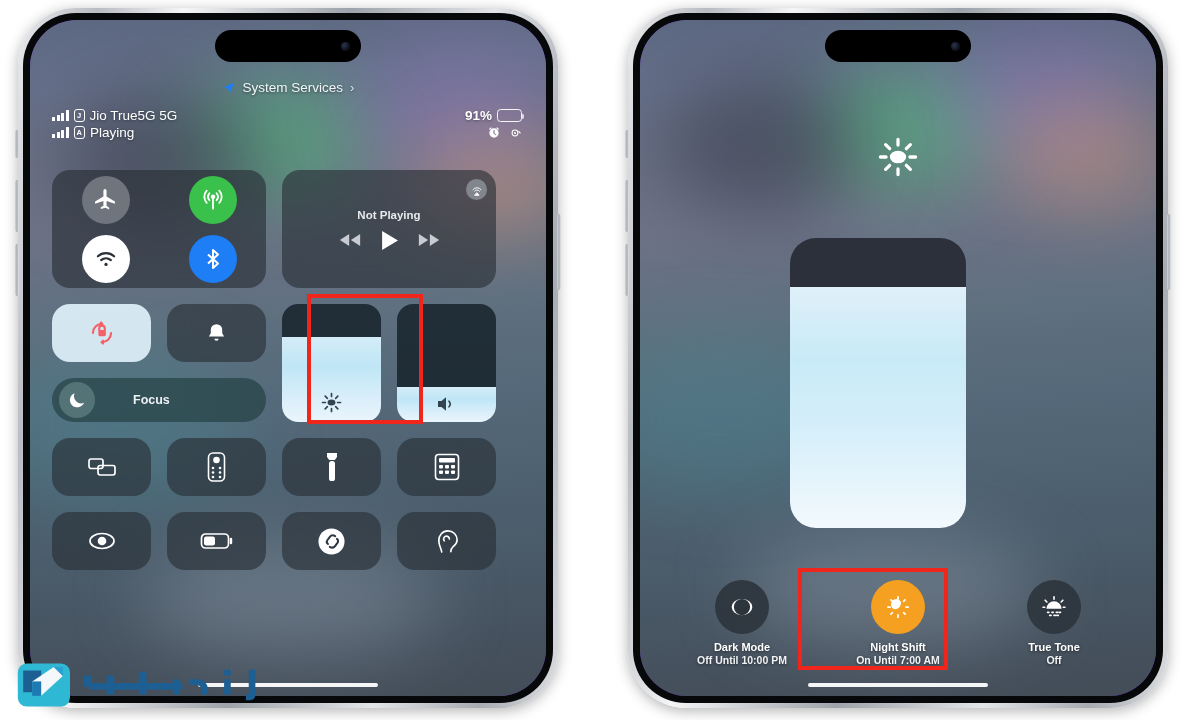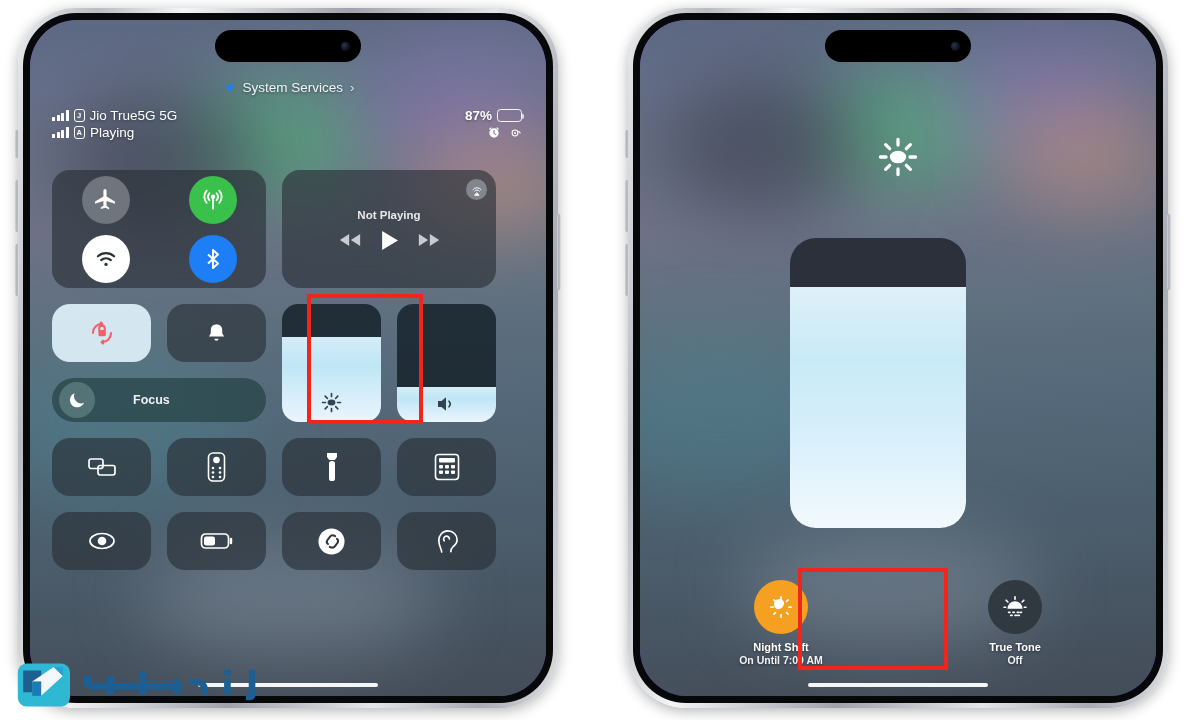--- a/index.html
+++ b/index.html
@@ -249,21 +249,21 @@
               <i></i>
               <i></i>
             </span>
           <span class="simbox">A</span>
           <span class="carrier-name">Playing</span>
         </div>
       </div>
 
       <div class="statusright" style="right:24px; top:88px;">
         <div class="batt-row">
-          <span class="batt-pct">87%</span>
+          <span class="batt-pct">91%</span>
           <span class="batt-shell">
             <span class="batt-fill" style="width:91%"></span>
           </span>
         </div>
         <div class="small-icons">
           <span>
             <svg viewBox="0 0 24 24" fill="#fff">
                 <path d="M12 4a8 8 0 108 8 8 8 0 00-8-8zm1 8.6l3 1.8-.8 1.3L11 13V7h2z"></path>
                 <path d="M3.5 5.3L6.8 2 8.2 3.6 4.9 6.9zM20.5 5.3L17.2 2l-1.4 1.6 3.3 3.3z"></path>
               </svg>
@@ -494,20 +494,31 @@
           <ellipse cx="12" cy="12" rx="3.6" ry="2.8" fill="#fff" stroke="none"></ellipse>
           <path d="M12 4.2v2.5M12 17.3v2.5M4.2 12h2.5M17.3 12h2.5M6.5 6.5l1.8 1.8M15.7 15.7l1.8 1.8M17.5 6.5l-1.8 1.8M8.3 15.7l-1.8 1.8"></path>
         </svg>
       </div>
 
       <div class="bigslider" style="left:150px; top:218px; width:176px; height:290px;">
         <div class="bigslider-fill" style="height:83%"></div>
       </div>
 
       <div class="dispopts" style="left:24px; right:24px; top:560px;">
+        <div class="dispopt">
+          <span class="circ">
+            <svg width="26" height="26" viewBox="0 0 24 24">
+              <ellipse cx="12" cy="12" rx="9.5" ry="7.5" fill="#fff"></ellipse>
+              <path d="M12 4.5a7.5 7.5 0 000 15 5.5 5.5 0 000-15z" fill="#2c343c"></path>
+              <circle cx="12" cy="12" r="3.6" fill="#2c343c"></circle>
+            </svg>
+          </span>
+          <span class="lbl">Dark Mode</span>
+          <span class="sub">Off Until 10:00 PM</span>
+        </div>
 
         <div class="dispopt">
           <span class="circ on">
             <svg width="28" height="28" viewBox="0 0 24 24" fill="none" stroke="#fff" stroke-width="1.5" stroke-linecap="round">
               <path d="M14.6 8.2A4.4 4.4 0 109.9 14 5.6 5.6 0 0014.6 8.2z" fill="#fff" stroke="none"></path>
               <path d="M12 3.3v1.9M12 18.8v1.9M3.3 12h1.9M18.8 12h1.9M5.9 5.9l1.3 1.3M16.8 16.8l1.3 1.3M18.1 5.9l-1.3 1.3M7.2 16.8l-1.3 1.3"></path>
             </svg>
           </span>
           <span class="lbl">Night Shift</span>
           <span class="sub">On Until 7:00 AM</span>

